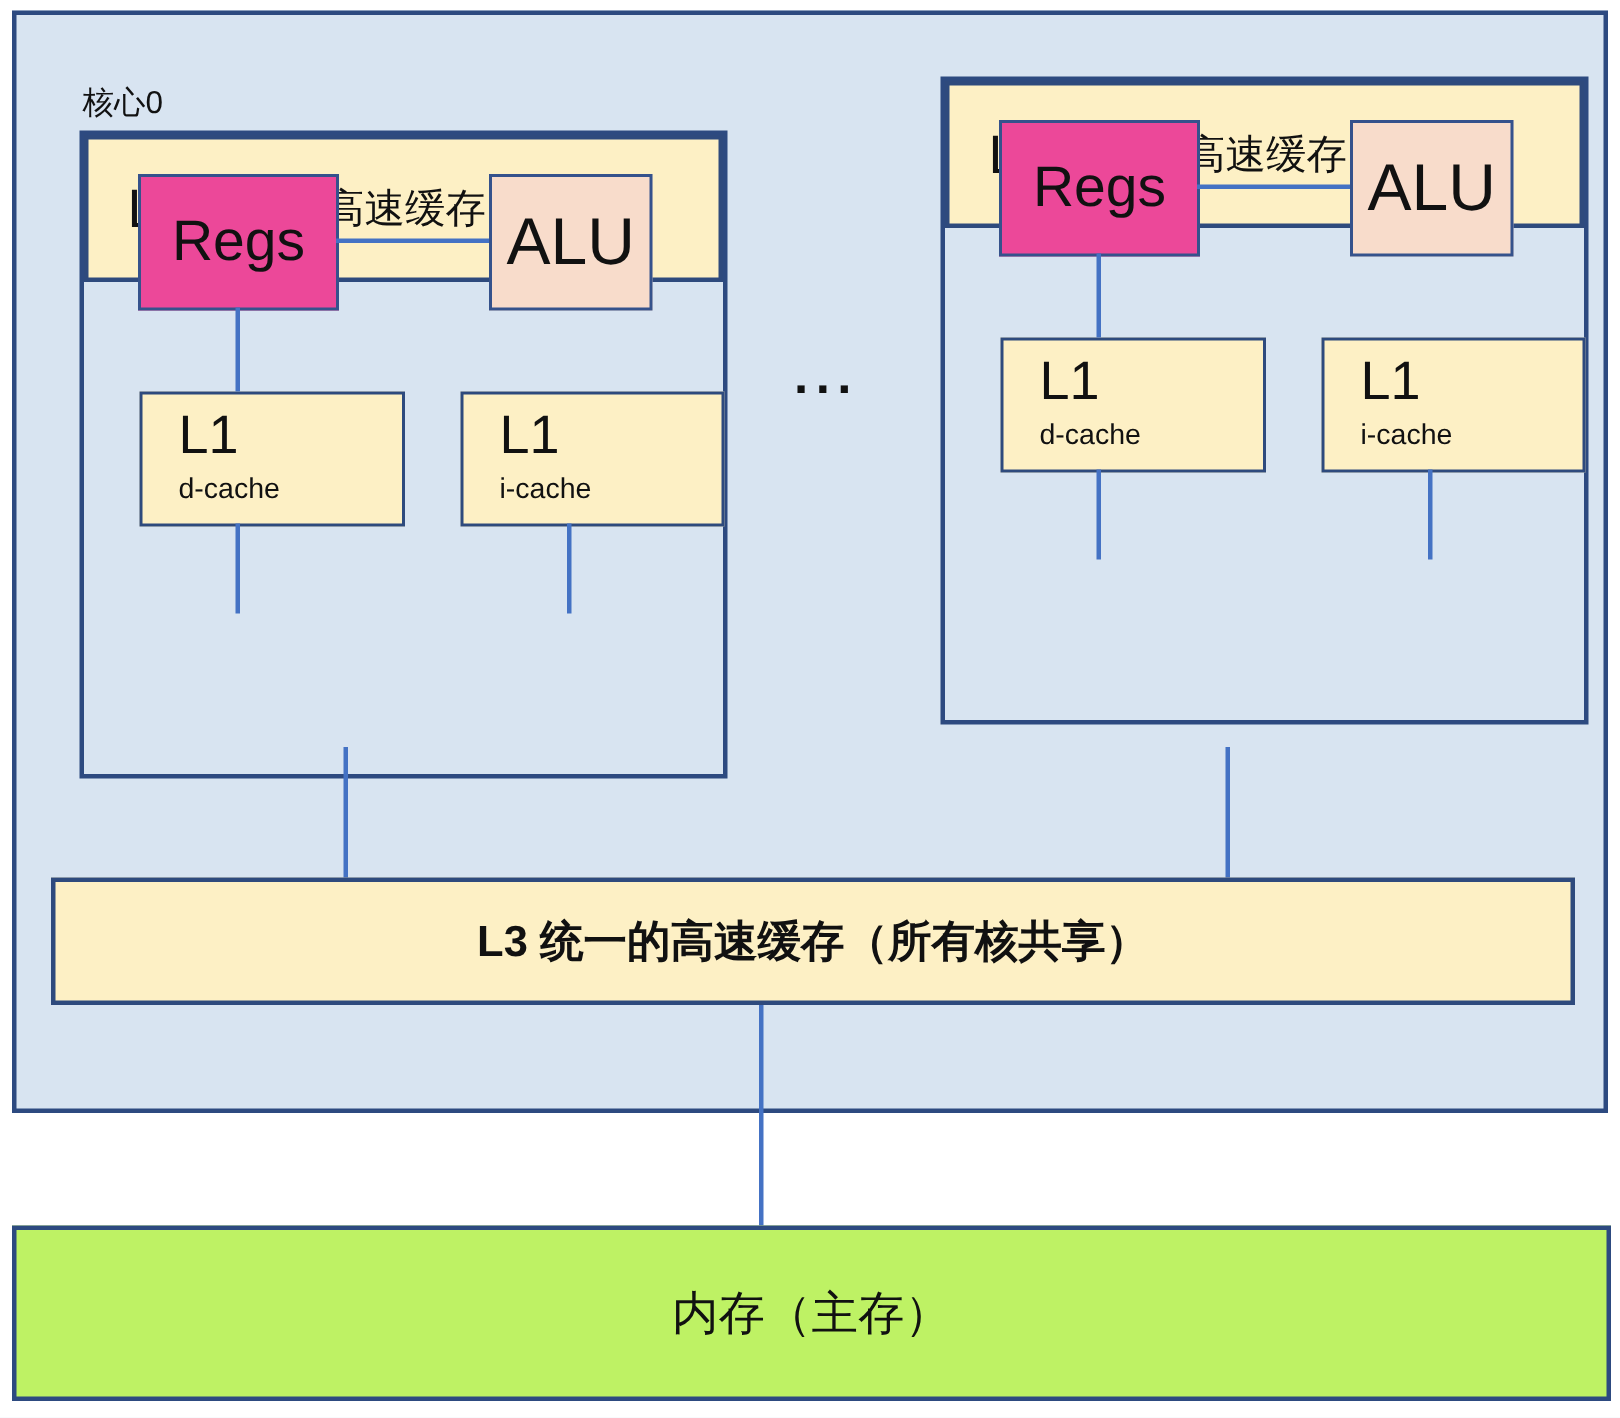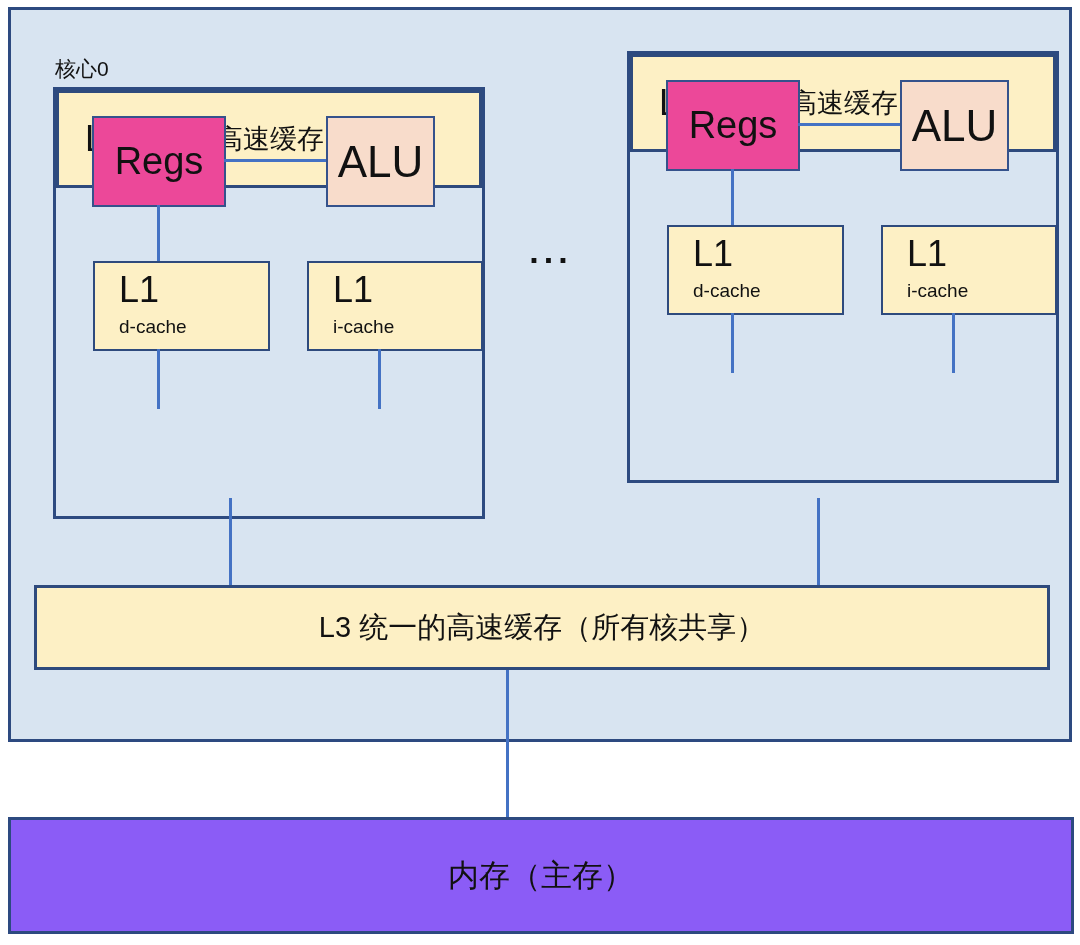--- a/index.html
+++ b/index.html
@@ -41,21 +41,21 @@
   .dots{position:absolute;left:500px;top:222px;width:80px;text-align:center;
     font-size:34px;font-weight:bold;letter-spacing:5px;color:#111;}
 
   
   .l3{position:absolute;left:31px;top:585px;width:1016px;height:85px;
     background:#fdf0c5;border:3px solid #2e4a7d;box-sizing:border-box;
     display:flex;align-items:center;justify-content:center;font-size:29px;}
 
   
   .memory{position:absolute;left:8px;top:817px;width:1066px;height:117px;
-    background:#8b5cf6;border:3px solid #2d4a80;box-sizing:border-box;
+    background:#bef264;border:3px solid #2d4a80;box-sizing:border-box;
     display:flex;align-items:center;justify-content:center;font-size:31px;}
 </style>
 </head>
 <body>
 
 <div class="stage">
 
   <div class="outer-box">
 
     <div class="core c0">
@@ -103,20 +103,20 @@
           <span class="rest">统一的高速缓存</span>
         </div>
       </div>
     </div>
 
     <div class="dots">...</div>
 
     <div class="conn v" style="left:218px;top:488px;height:90px;"></div>
     <div class="conn v" style="left:806px;top:488px;height:90px;"></div>
 
-    <div class="l3" style="left:23px;top:575px;">L3 统一的高速缓存（所有核共享）</div>
+    <div class="l3" style="left:23px;top:575px;font-weight:bold;">L3 统一的高速缓存（所有核共享）</div>
   </div>
 
   <div class="conn v" style="left:506px;top:670px;height:147px;"></div>
 
   <div class="memory">内存（主存）</div>
 
 </div>
 
 </body></html>

